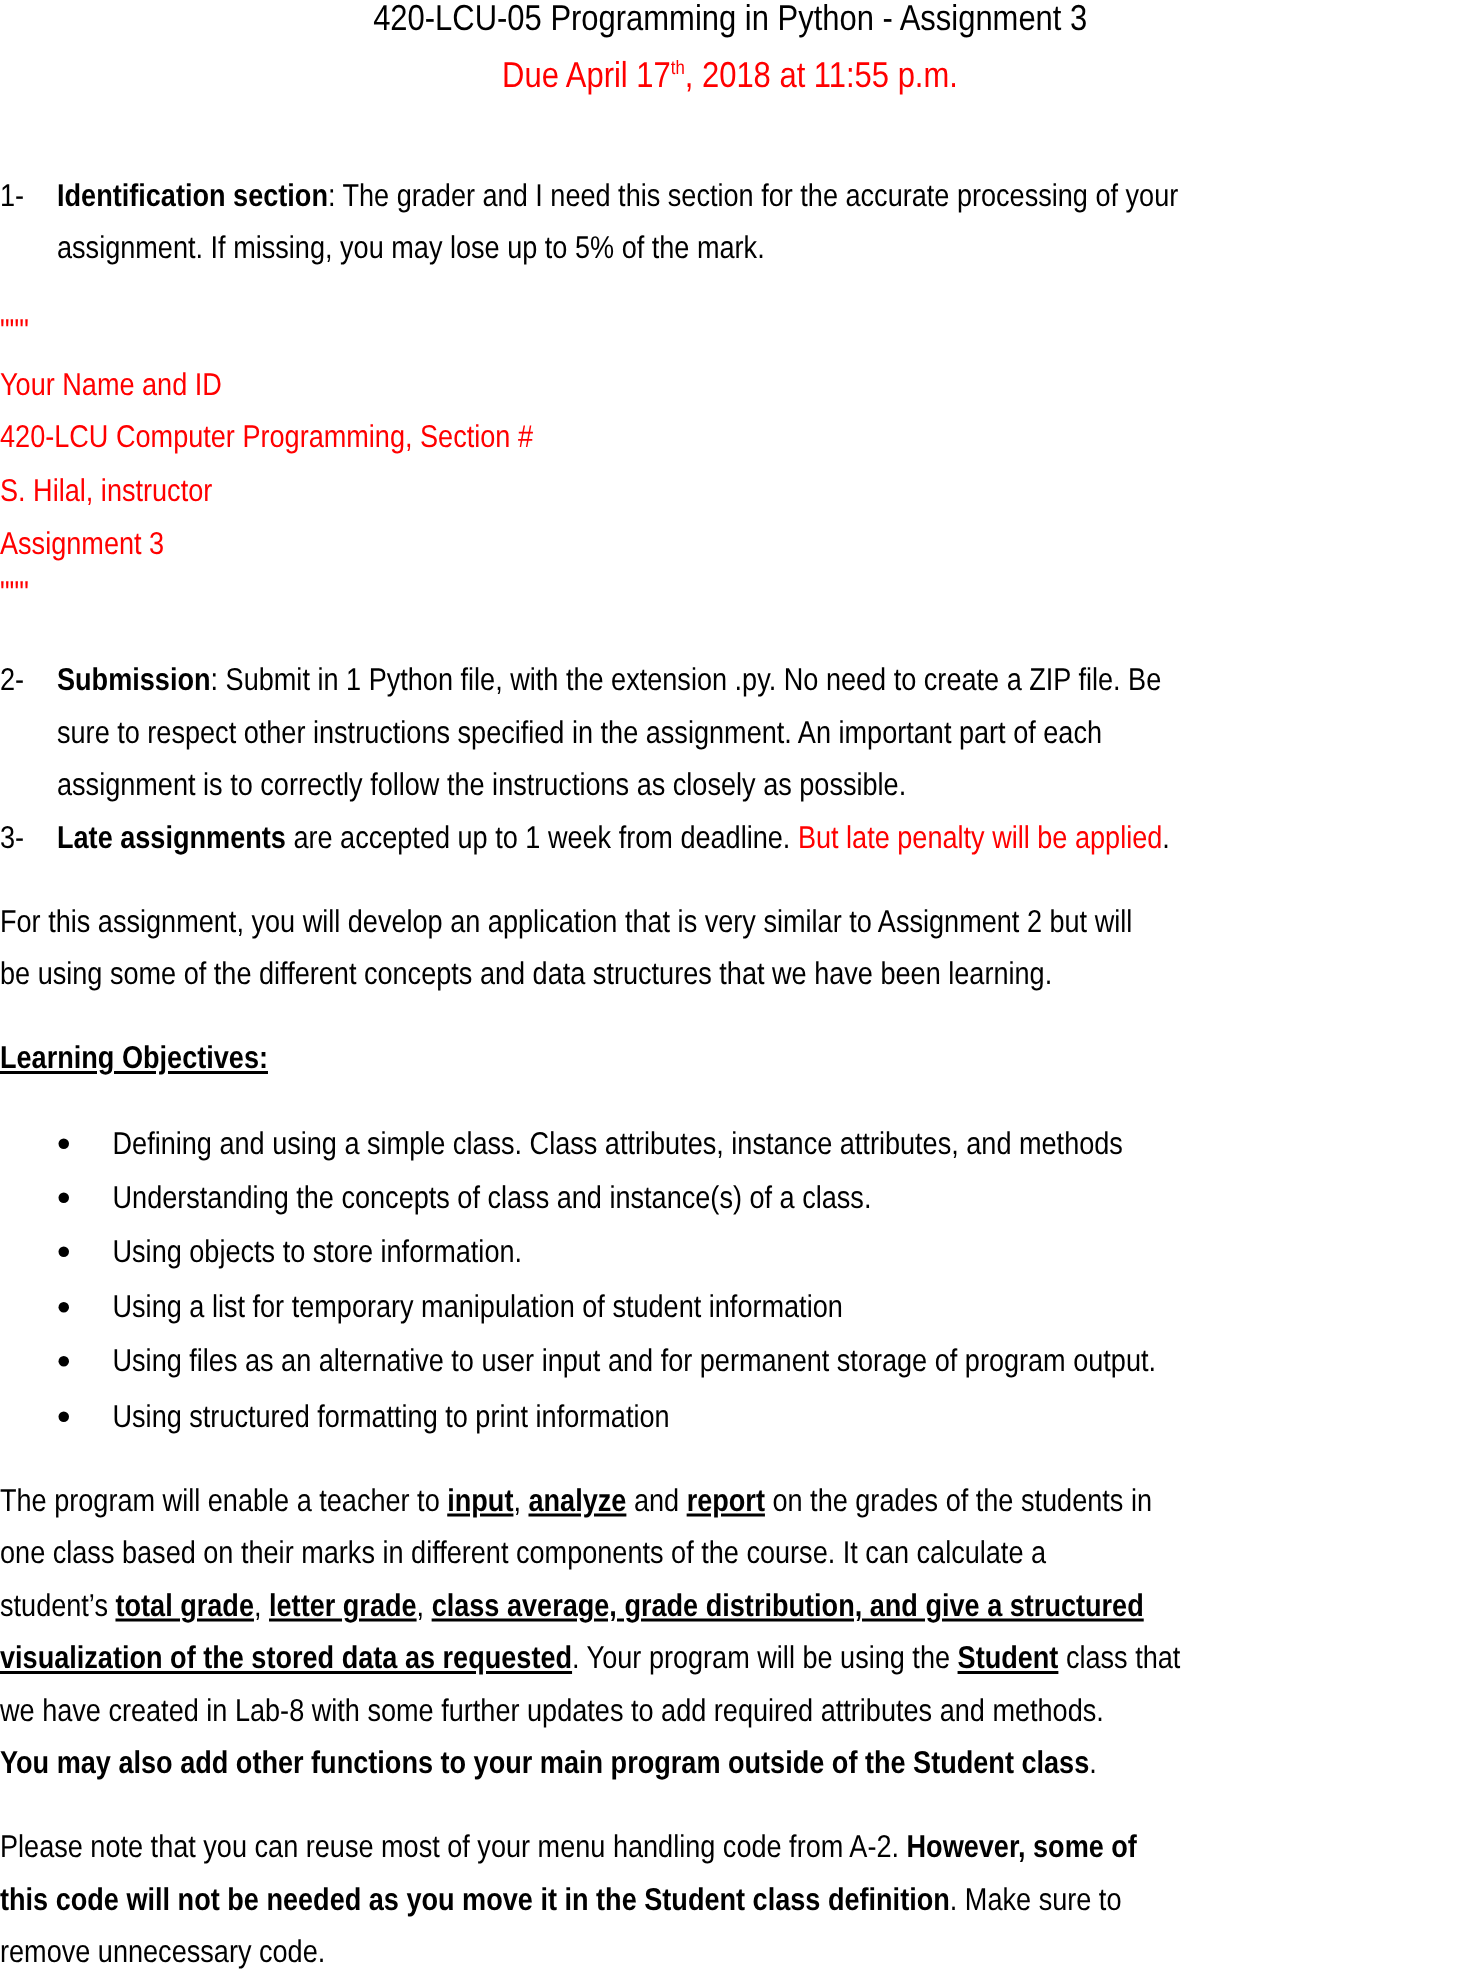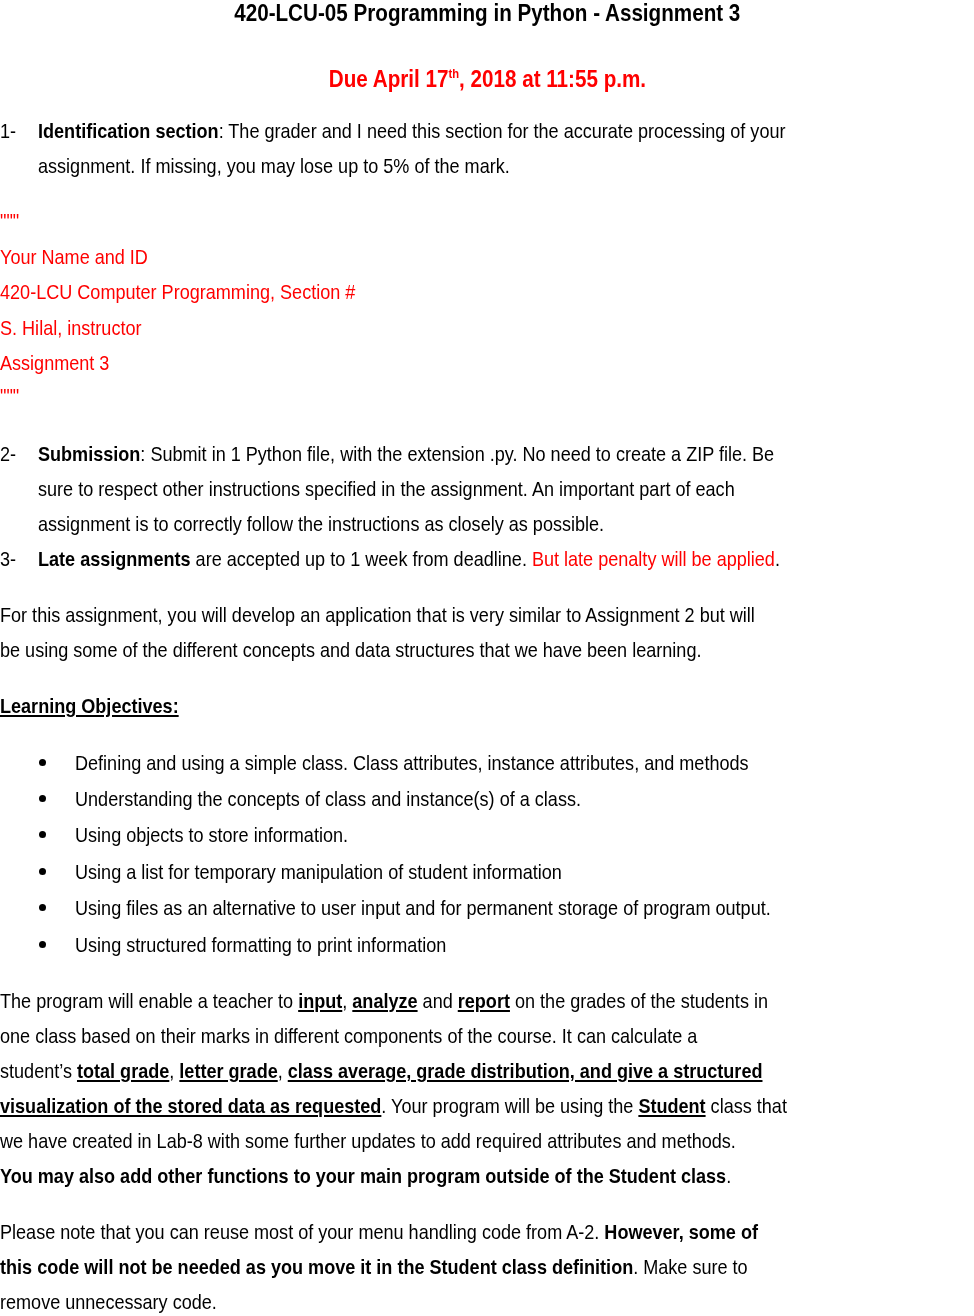--- a/index.html
+++ b/index.html
@@ -1,37 +1,37 @@
 <!DOCTYPE html>
 <html><head>
 <meta charset="utf-8">
 <style>
   html, body { margin:0; padding:0; background:#ffffff; }
   body { width:974px; height:1316px; position:relative; overflow:hidden;
          font-family:"Liberation Sans", sans-serif; color:#000; }
   .ln { position:absolute; left:0; white-space:nowrap; font-size:21px; line-height:26px;
         transform-origin:0 50%; transform:scaleX(0.86); }
   .ctr { left:0; width:974px; text-align:center; transform:none; }
-  .title { font-weight:bold; font-size:24px; }
+  .title { font-weight:normal; font-size:24px; }
   .title span.inner { display:inline-block; transform:scaleX(0.86); }
   .red { color:#ff0000; }
   .b { font-weight:bold; }
   .u { text-decoration:underline; }
   sup { font-size:13px; line-height:0; }
   .ind { left:38px; }
   .bullet { position:absolute; left:39px; width:7px; height:7px; border-radius:50%; background:#000; }
   .bl { left:75px; }
 </style>
 </head>
 <body>
 
 <div>
 
   <div class="ln ctr title" style="top:0px;"><span class="inner">420-LCU-05 Programming in Python - Assignment 3</span></div>
-  <div class="ln ctr title red" style="top:38px;margin-top:28px;"><span class="inner"><span>Due April 17</span><sup>th</sup><span>, 2018 at 11:55 p.m.</span></span></div>
+  <div class="ln ctr title red" style="top:38px;"><span class="inner"><span>Due April 17</span><sup>th</sup><span>, 2018 at 11:55 p.m.</span></span></div>
 
   <div class="ln" style="top:118px;">1-</div>
   <div class="ln ind" style="top:118px;"><span class="b">Identification section</span><span>: The grader and I need this section for the accurate processing of your</span></div>
   <div class="ln ind" style="top:153px;">assignment. If missing, you may lose up to 5% of the mark.</div>
 
   <div class="ln red" style="top:208px;">"""</div>
   <div class="ln red" style="top:244px;">Your Name and ID</div>
   <div class="ln red" style="top:279px;">420-LCU Computer Programming, Section #</div>
   <div class="ln red" style="top:315px;">S. Hilal, instructor</div>
   <div class="ln red" style="top:350px;">Assignment 3</div>

